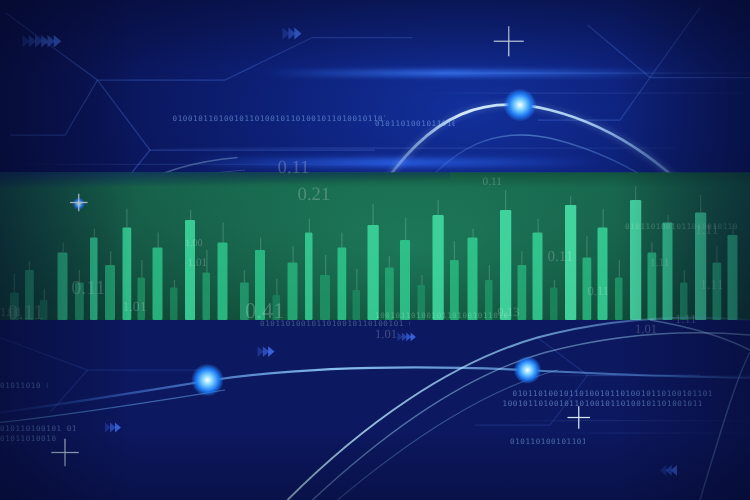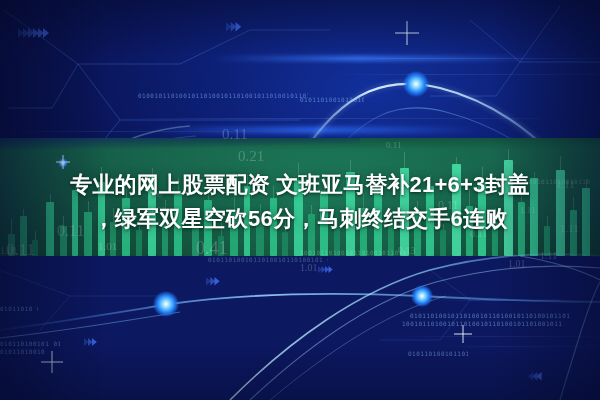--- a/index.html
+++ b/index.html
@@ -386,18 +386,14 @@
         <i class="v" style="height: 18px;"></i>
       </div>
       <div class="star" style="left: 56px; top: 155px; width: 14px; height: 14px;">
         <i class="h" style="width: 14px;"></i>
         <i class="v" style="height: 14px;"></i>
       </div>
     </div>
 
   <div class="vig"></div>
 
-  <div class="headline">
-    <span class="l1">专业的网上股票配资 文班亚马替补21+6+3封盖</span>
-    <span class="l2">，绿军双星空砍56分，马刺终结交手6连败</span>
-  </div>
 
 </div>
 
 </body></html>

